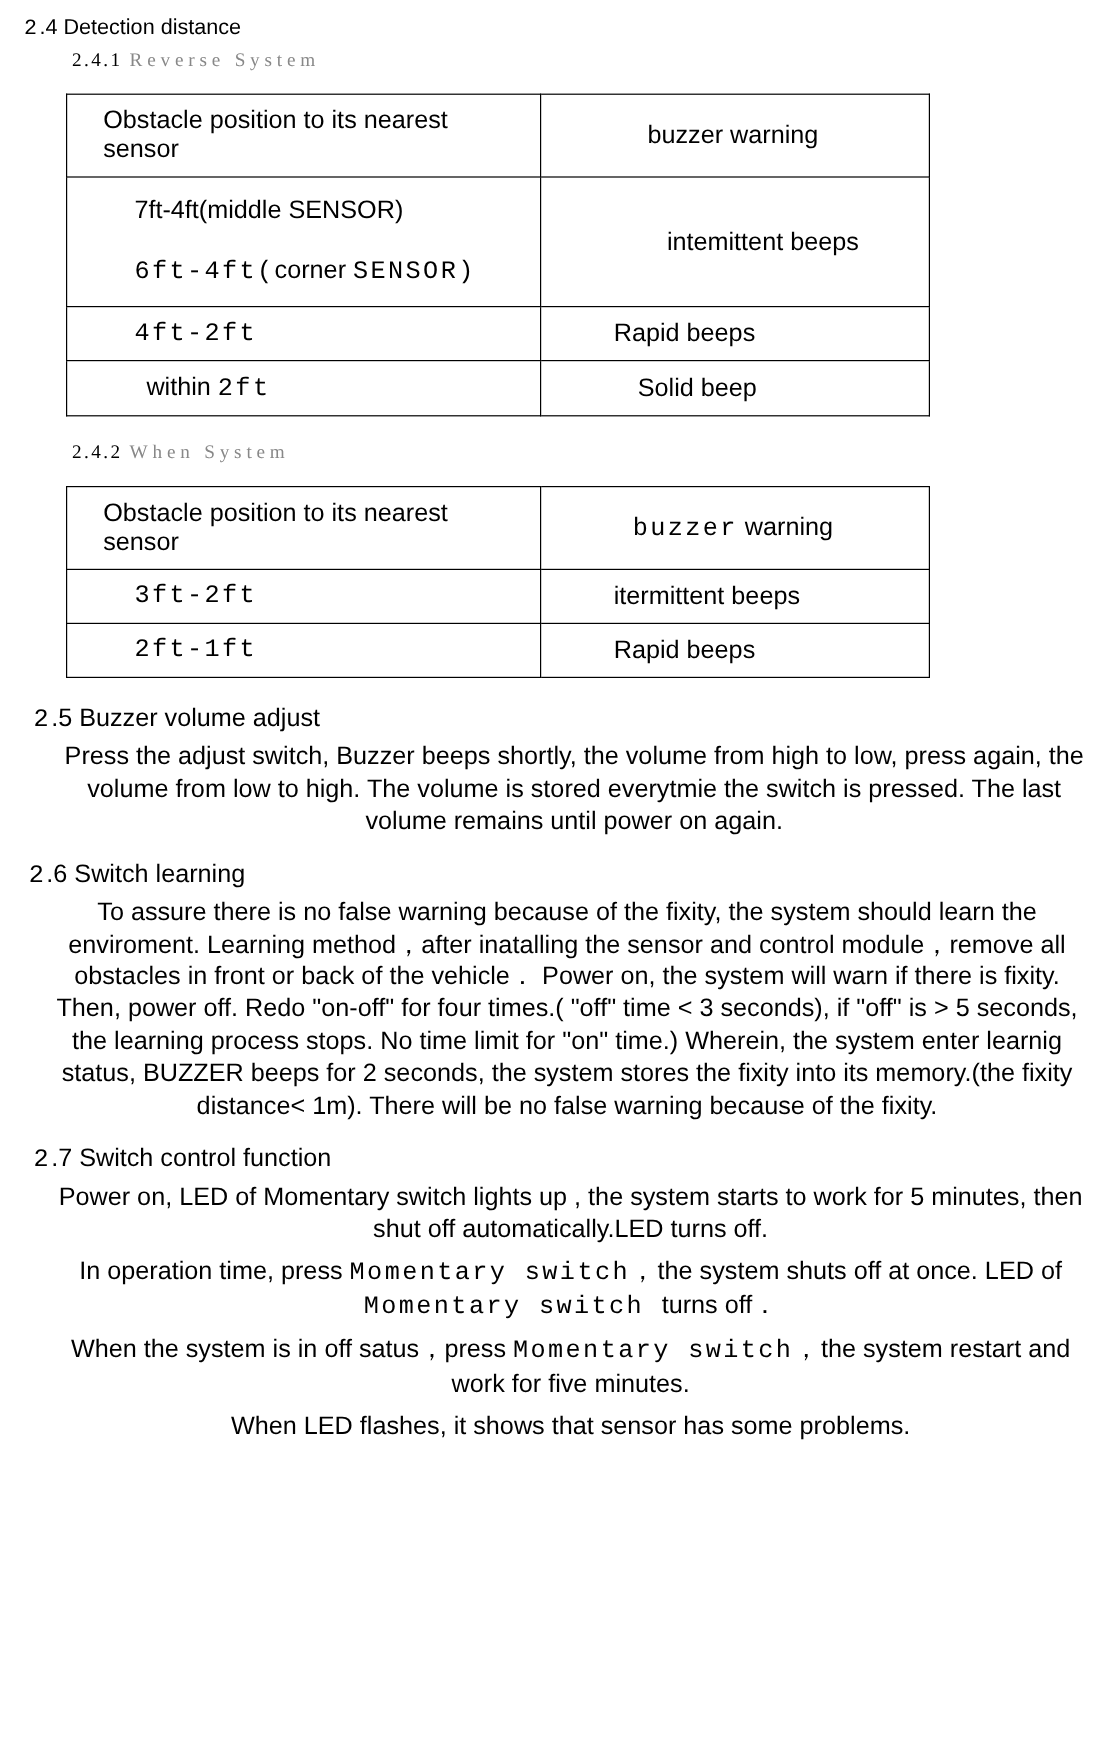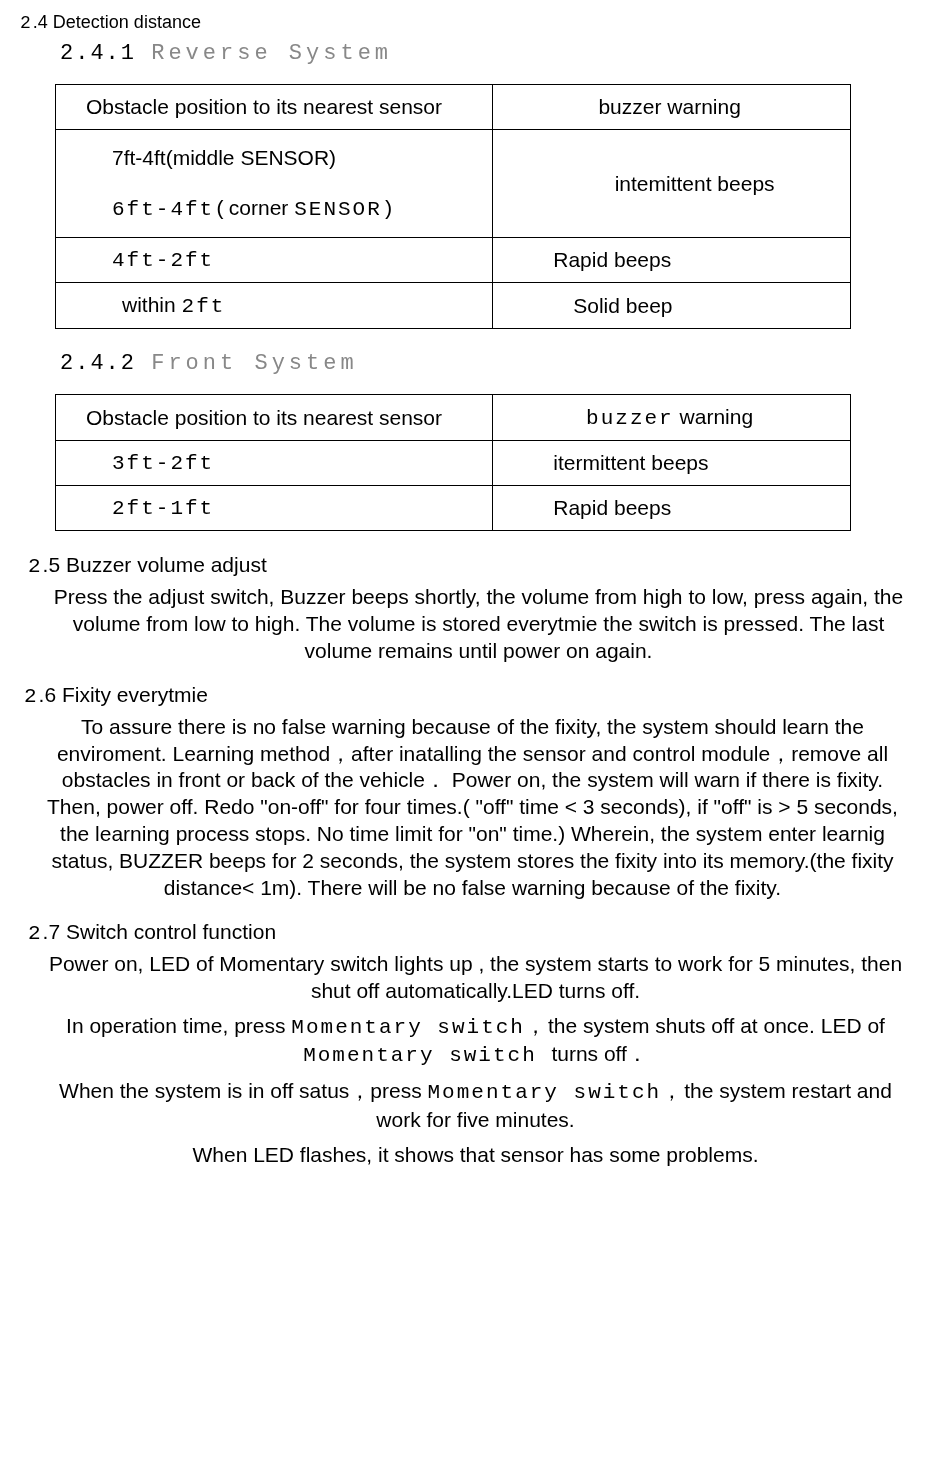--- a/index.html
+++ b/index.html
@@ -9,35 +9,35 @@
       padding: 10px 20px;
       background: #fff;
       color: #000;
       width: 889px;
     }
     .heading-24 {
       font-size: 18px;
       margin: 2px 0 8px 0;
     }
     .heading-241, .heading-242 {
-      font-family: Liberation Mono, monospace;
-      font-size: 22px;
+      font-family: Liberation Serif, serif;
+      font-size: 16px;
       letter-spacing: 2px;
       margin: 4px 0 18px 40px;
       font-weight: normal;
     }
     .light {
       color: #888;
       letter-spacing: 4px;
     }
     table {
       border-collapse: collapse;
       margin-left: 35px;
       margin-bottom: 22px;
-      width: 796px;
+      width: 720px;
     }
     td {
       border: 1.5px solid #000;
       padding: 10px 14px;
       vertical-align: middle;
       font-size: 21px;
     }
     .col-left {
       width: 55%;
       padding-left: 30px;
@@ -116,21 +116,21 @@
     <td class="col-left indented2">
       <span>within </span><span class="mono">2ft</span>
     </td>
     <td class="col-right" style="text-align:left;padding-left:80px;">Solid beep</td>
   </tr>
 </tbody>
   </table>
 
 <div class="heading-242">
   <span>2.4.2</span>
-  <span class="light">Front System</span>
+  <span class="light">When System</span>
 </div>
 
 <table>
   <tbody>
       <tr>
     <td class="col-left">Obstacle position to its nearest sensor</td>
     <td class="col-right" style="padding-left:10px;">
       <span class="mono">buzzer</span><span>  warning</span>
     </td>
   </tr>
@@ -144,21 +144,21 @@
   </tr>
 </tbody>
   </table>
 
 <div class="heading-25">
   <span class="mono first2">2</span><span>.5  Buzzer volume adjust</span>
 </div>
 <div class="para">Press the adjust switch, Buzzer beeps shortly, the volume from high to low, press again, the volume from low to high. The volume is stored everytmie the switch is pressed. The last volume remains until power on again.</div>
 
 <div class="heading-26" style="margin-left:4px;">
-  <span class="mono first2">2</span><span>.6 Fixity everytmie</span>
+  <span class="mono first2">2</span><span>.6 Switch learning</span>
 </div>
 <div class="para para-26">
   <span>To assure there is no false warning because of the fixity, the system should learn the enviroment. Learning method，after inatalling the sensor and control module，remove all obstacles in front or back of the vehicle</span><span>．</span><span>  Power on, the system will warn if there is fixity. Then, power off. Redo "on-off" for four times.( "off" time &lt; 3 seconds), if "off"  is &gt; 5 seconds, the learning process stops. No time limit for "on" time.) Wherein, the system enter learnig status, BUZZER beeps for 2 seconds, the system stores the fixity into its memory.(the fixity distance&lt; 1m). There will be no false warning because of the fixity.</span>
 </div>
 
 <div class="heading-27">
   <span class="mono first2">2</span><span>.7  Switch control function</span>
 </div>
 <div class="para para-27" style="margin-top:0;">Power on, LED of Momentary switch  lights up , the system starts to work for 5 minutes, then shut off automatically.LED turns off.</div>
 <div class="para para-27">

